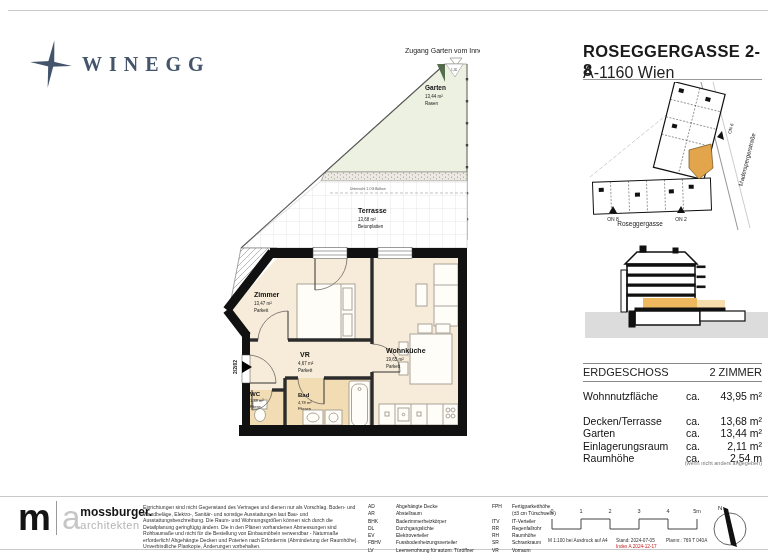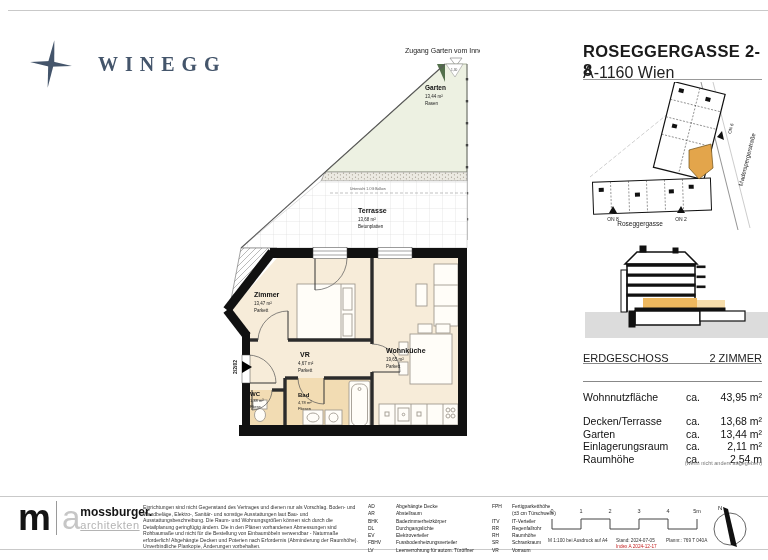--- a/index.html
+++ b/index.html
@@ -1,46 +1,46 @@
 <!DOCTYPE html>
 <html><head>
 <meta charset="utf-8">
 <style>
   html,body{margin:0;padding:0;background:#fff;}
   .sheet{position:relative;width:768px;height:560px;background:#fff;overflow:hidden;
          font-family:"Liberation Sans",sans-serif;color:#1a1a1a;}
   .hairline{position:absolute;height:1px;background:#c9c9c9;}
   
-  .brand{position:absolute;left:28px;top:38px;display:flex;align-items:center;gap:24px;}
+  .brand{position:absolute;left:28px;top:38px;display:flex;align-items:center;gap:8px;}
   .brand-name{font-family:"Liberation Serif",serif;font-weight:bold;font-size:20px;
               letter-spacing:7px;color:#44556b;}
   
   .proj-title{position:absolute;left:583px;top:42px;font-size:16.5px;font-weight:bold;letter-spacing:.3px;}
   .proj-city{position:absolute;left:583px;top:64px;font-size:16px;color:#222;}
   .proj-rule{position:absolute;left:583px;top:79px;width:179px;height:1px;background:#999;}
   .unit-title{position:absolute;left:583px;top:340px;font-size:19px;font-weight:bold;}
   .unit-rule1{position:absolute;left:583px;top:363px;width:179px;height:1px;background:#888;}
-  .unit-row{position:absolute;left:583px;top:352px;width:179px;display:flex;justify-content:space-between;
+  .unit-row{position:absolute;left:583px;top:366px;width:179px;display:flex;justify-content:space-between;
             font-size:11px;color:#222;gap:39px;}
   .unit-rule2{position:absolute;left:583px;top:381px;width:179px;height:1px;background:#888;}
   .metrics{position:absolute;left:583px;top:390px;width:179px;font-size:10.5px;color:#111;}
-  .mrow{display:flex;align-items:flex-end;height:12.5px;}
+  .mrow{display:flex;align-items:flex-start;height:12.5px;}
   .mrow .lbl{flex:1;}
   .mrow .ca{width:24px;}
   .mrow .val{width:52px;text-align:right;}
   .mgap{height:12px;}
   .mnote{position:absolute;left:583px;top:460px;width:179px;text-align:right;font-size:5.5px;color:#777;}
   
   .logo{position:absolute;left:18px;top:501px;display:flex;align-items:center;}
   .logo .m{font-size:37px;font-weight:bold;color:#141414;line-height:34px;}
   .logo .bar{width:1px;height:34px;background:#9a9a9a;margin:0 5px;}
   .logo .a{font-size:33px;color:#c6c6c6;line-height:34px;}
   .logo-text{margin-left:0;}
   .logo-text .nm{font-size:12px;font-weight:bold;color:#141414;}
-  .logo-text .sub{font-size:11px;color:#b4b4b4;letter-spacing:.5px;text-decoration:underline;}
+  .logo-text .sub{font-size:11px;color:#b4b4b4;letter-spacing:.5px;}
   .legal{position:absolute;left:143px;top:504px;width:219px;font-size:5.1px;line-height:6.5px;color:#333;}
   .legend{position:absolute;top:503px;font-size:4.9px;line-height:7.3px;color:#222;}
   .legend .row{display:flex;}
   .legend .ab{flex:none;}
   .lg1{left:368px;} .lg1 .ab{width:28px;}
   .lg2{left:492px;} .lg2 .ab{width:20px;}
   .scale{position:absolute;left:550px;top:508px;width:150px;}
   .scale .nums{position:relative;height:8px;font-size:5.5px;color:#333;}
   .scale .nums span{position:absolute;transform:translateX(-50%);}
   .planinfo{position:absolute;top:538px;font-size:4.7px;color:#333;}

